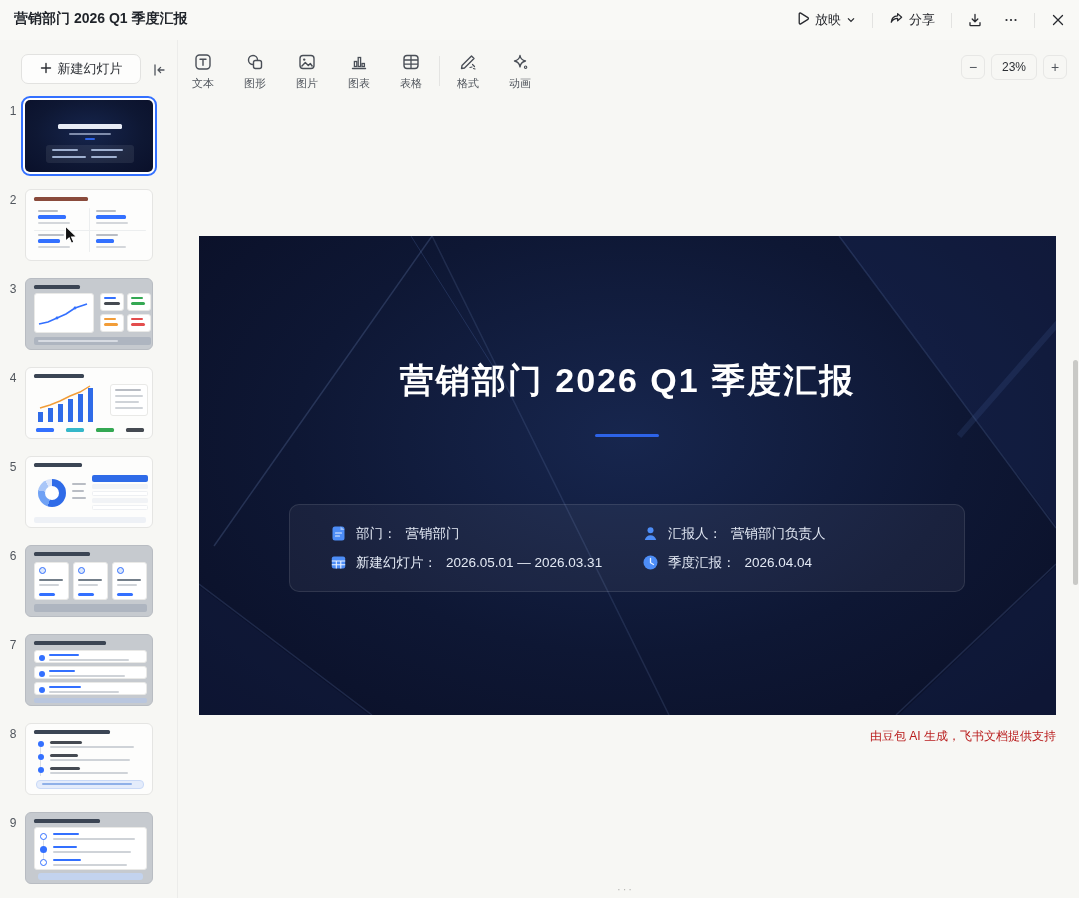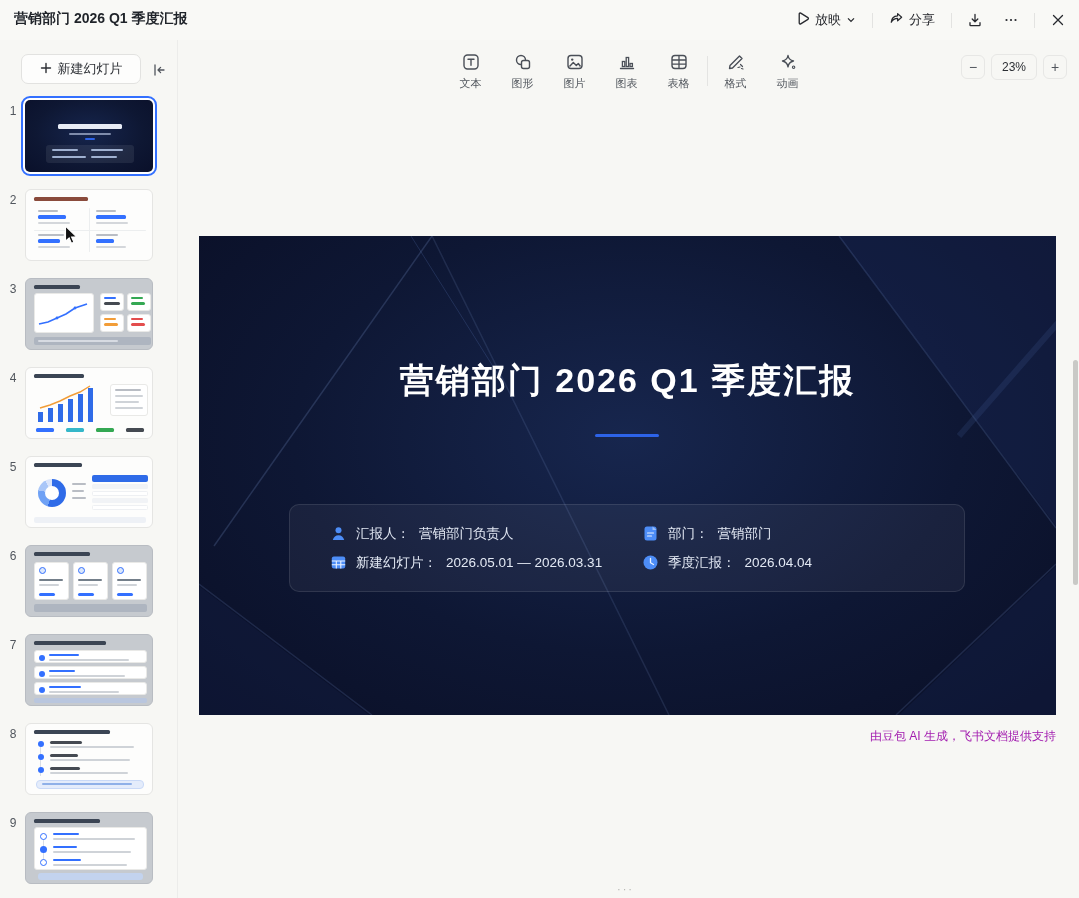--- a/index.html
+++ b/index.html
@@ -25,21 +25,21 @@
   .thumb.white { background:#fdfdfc; border:1px solid #e5e5e3; }
   .thumb.gray  { background:#c6cacf; border:1px solid #b8bcc2; }
   .sel-wrap { position:absolute; left:21px; top:-4px; width:136px; height:80px; border:2px solid #3370ff; border-radius:9px; background:#fff; padding:2px; cursor:pointer; }
   .sel-wrap .mini-dark { width:100%; height:100%; border-radius:5px;
     background:radial-gradient(ellipse at 50% 45%, #16254d 0%, #0e1733 60%, #0a102a 100%); position:relative; }
   .d { position:absolute; border-radius:1.5px; }
   .mini-card { position:absolute; background:#ffffff; border:1px solid #e9e9e7; border-radius:3px; }
 
   
   .main { position:absolute; left:179px; top:40px; width:900px; height:858px; background:#f7f7f4; }
-  .toolbar { position:absolute; left:0; top:6px; width:900px; height:52px; display:flex; align-items:flex-start; justify-content:center; gap:4px; }
+  .toolbar { position:absolute; left:0; top:6px; width:900px; height:52px; display:flex; align-items:flex-start; justify-content:flex-start; gap:4px; }
   .tool { width:48px; display:flex; flex-direction:column; align-items:center; gap:4px; padding-top:6px; border-radius:8px; cursor:pointer; }
   .tool .lbl { font-size:11px; color:#51565d; }
   .tool svg { display:block; }
   .tool-div { width:1px; height:30px; background:#e4e4e2; margin-top:10px; }
   .zoom-ctrl { position:absolute; right:12px; top:14px; display:flex; align-items:center; gap:6px; }
   .zbtn { width:24px; height:24px; border:1px solid #e7e7e5; border-radius:6px; background:transparent; display:flex; align-items:center; justify-content:center; font-size:14px; color:#51565d; cursor:pointer; }
   .zval { min-width:46px; height:26px; border:1px solid #e7e7e5; border-radius:6px; display:flex; align-items:center; justify-content:center; font-size:12px; color:#2b2e33; background:transparent; cursor:pointer; }
 
   
   .slide { position:absolute; left:20px; top:196px; width:857px; height:479px;
@@ -49,21 +49,21 @@
     font-size:34px; font-weight:700; color:#ffffff; letter-spacing:2px; }
   .slide-sub { position:absolute; left:0; top:170px; width:100%; text-align:center;
     font-size:13px; color:#b7c1d6; letter-spacing:4.5px; }
   .slide-rule { position:absolute; left:396px; top:198px; width:64px; height:3px; background:#2d63e8; border-radius:2px; }
   .info-box { position:absolute; left:90px; top:268px; width:676px; height:88px;
     background:rgba(255,255,255,0.05); border:1px solid rgba(255,255,255,0.10); border-radius:10px;
     display:grid; grid-template-columns:1fr 1fr; grid-template-rows:1fr 1fr; padding:14px 40px; column-gap:30px; }
   .info-item { display:flex; align-items:center; gap:9px; font-size:13.5px; color:#e3e9f4; }
   .info-item .lab, .info-item .val { white-space:nowrap; }
 
-  .watermark { position:absolute; left:20px; top:688px; width:857px; text-align:right; font-size:12px; color:#a21caf; }
+  .watermark { position:absolute; left:20px; top:688px; width:857px; text-align:right; font-size:12px; color:#b91c1c; }
 
   
   .v-scroll { position:absolute; right:1px; top:360px; width:5px; height:225px; background:#c9c9c6; border-radius:3px; cursor:pointer; }
   .drag-dots { position:absolute; left:617px; top:883px; font-size:11px; letter-spacing:2px; color:#b4b4b1; cursor:pointer; }
   .cursor { position:absolute; left:64px; top:225px; pointer-events:none; }
 </style>
 </head>
 <body>
 
 <header class="topbar">
@@ -409,34 +409,34 @@
       <line x1="0" y1="348" x2="173" y2="479" stroke="rgba(130,160,230,0.16)" stroke-width="1.5"></line>
       <line x1="900" y1="40" x2="760" y2="200" stroke="rgba(90,120,190,0.15)" stroke-width="6"></line>
     </svg>
 
     <h1 class="slide-title">营销部门 2026 Q1 季度汇报</h1>
     <div class="slide-rule"></div>
 
     <div class="info-box">
       <div class="info-item">
         <svg width="17" height="17" viewBox="0 0 17 17">
-            <circle cx="8.5" cy="5.2" r="3" fill="#4d8df7"></circle>
-            <path d="M2.8 15c.8-3.2 3-4.8 5.7-4.8s4.9 1.6 5.7 4.8z" fill="#4d8df7"></path>
-          </svg>
-        <span class="lab">汇报人：</span>
-          <span class="val">营销部门负责人</span>
-      </div>
-      <div class="info-item">
-        <svg width="17" height="17" viewBox="0 0 17 17">
             <rect x="2.5" y="1.5" width="12" height="14" rx="2.5" fill="#4d8df7"></rect>
             <path d="M10.5 1.5v3.6h4" fill="#9cc0fb"></path>
             <path d="M5.5 8h6M5.5 11h4" stroke="#eaf2ff" stroke-width="1.2" stroke-linecap="round"></path>
           </svg>
         <span class="lab">部门：</span>
           <span class="val">营销部门</span>
+      </div>
+      <div class="info-item">
+        <svg width="17" height="17" viewBox="0 0 17 17">
+            <circle cx="8.5" cy="5.2" r="3" fill="#4d8df7"></circle>
+            <path d="M2.8 15c.8-3.2 3-4.8 5.7-4.8s4.9 1.6 5.7 4.8z" fill="#4d8df7"></path>
+          </svg>
+        <span class="lab">汇报人：</span>
+          <span class="val">营销部门负责人</span>
       </div>
       <div class="info-item">
         <svg width="17" height="17" viewBox="0 0 17 17">
             <rect x="1.8" y="2.5" width="13.4" height="12" rx="2" fill="#4d8df7"></rect>
             <path d="M1.8 7h13.4M6.3 7v7.5M10.8 7v7.5M1.8 10.7h13.4" stroke="#eaf2ff" stroke-width="1.1"></path>
           </svg>
         <span class="lab">新建幻灯片：</span>
           <span class="val">2026.05.01 — 2026.03.31</span>
       </div>
       <div class="info-item">

